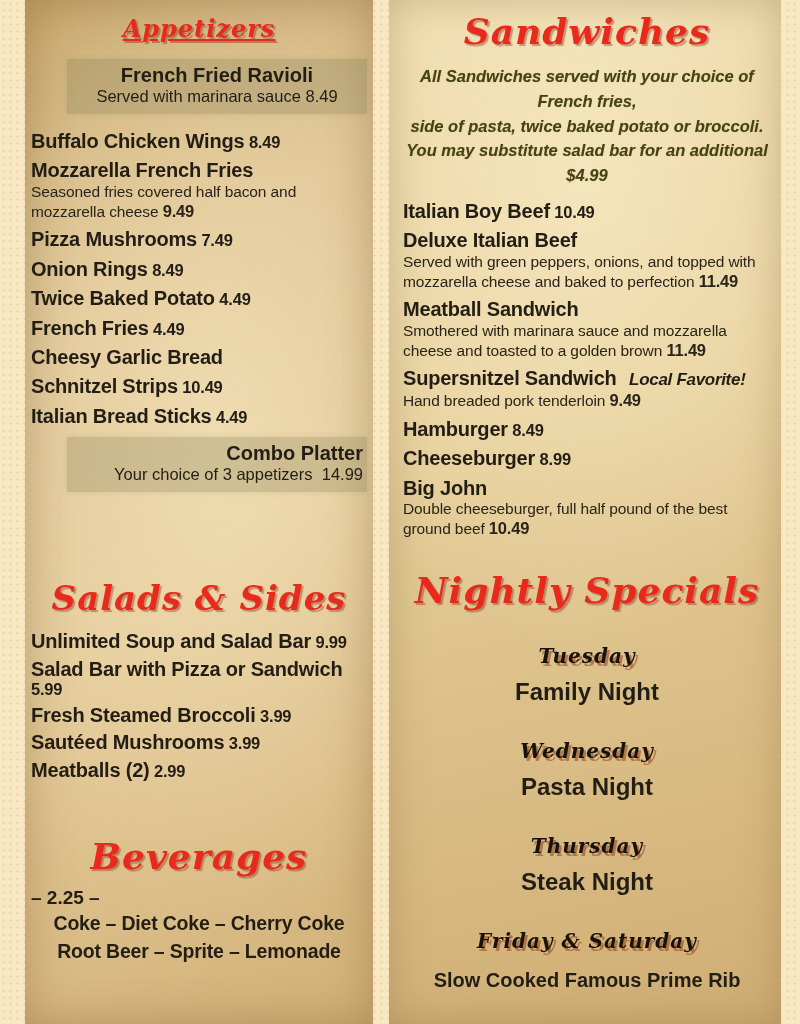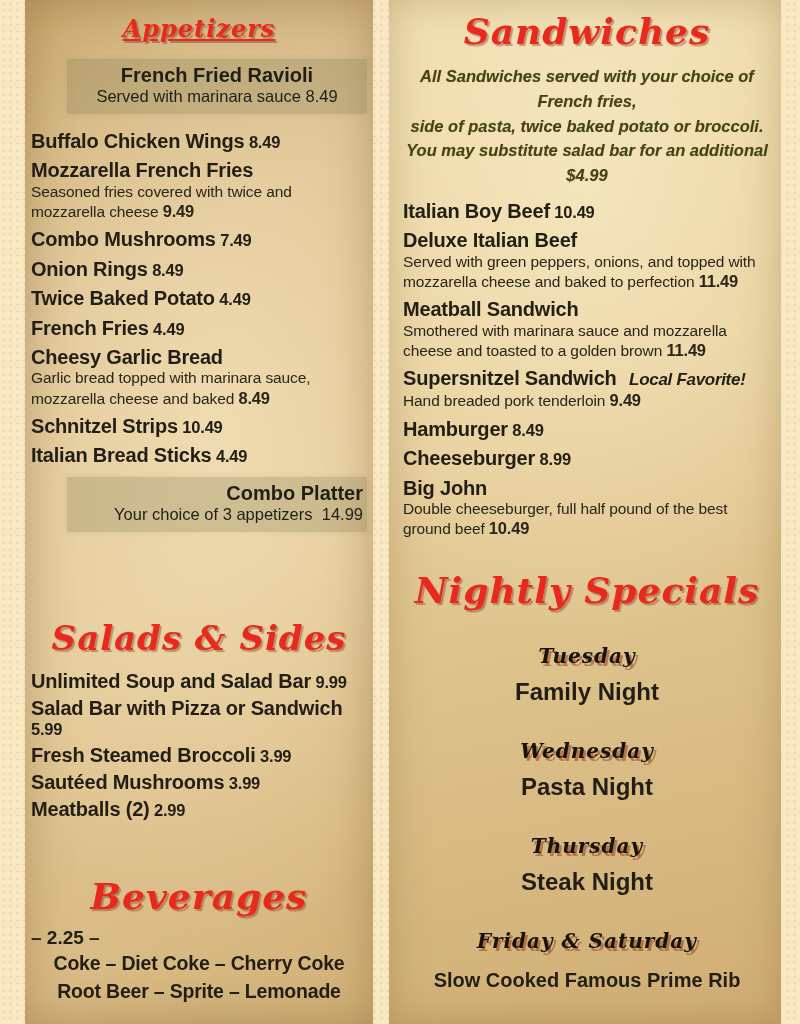--- a/index.html
+++ b/index.html
@@ -102,48 +102,43 @@
       </div>
 
       <div class="items-block">
         <div class="item">
           <span class="iname">Buffalo Chicken Wings</span>
           <span class="price">8.49</span>
         </div>
         <div class="item">
           <div class="iname">Mozzarella French Fries</div>
           <div class="desc">
-            <span>Seasoned fries covered with twice and</span><br>
+            <span>Seasoned fries covered half bacon and</span><br>
             <span>mozzarella cheese</span>
             <span class="price">9.49</span>
           </div>
         </div>
         <div class="item">
-          <span class="iname">Combo Mushrooms</span>
+          <span class="iname">Pizza Mushrooms</span>
           <span class="price">7.49</span>
         </div>
         <div class="item">
           <span class="iname">Onion Rings</span>
           <span class="price">8.49</span>
         </div>
         <div class="item">
           <span class="iname">Twice Baked Potato</span>
           <span class="price">4.49</span>
         </div>
         <div class="item">
           <span class="iname">French Fries</span>
           <span class="price">4.49</span>
         </div>
         <div class="item">
           <div class="iname">Cheesy Garlic Bread</div>
-          <div class="desc">
-            <span>Garlic bread topped with marinara sauce,</span><br>
-            <span>mozzarella cheese and baked</span>
-            <span class="price">8.49</span>
-          </div>
         </div>
         <div class="item">
           <span class="iname">Schnitzel Strips</span>
           <span class="price">10.49</span>
         </div>
         <div class="item">
           <span class="iname">Italian Bread Sticks</span>
           <span class="price">4.49</span>
         </div>
       </div>

